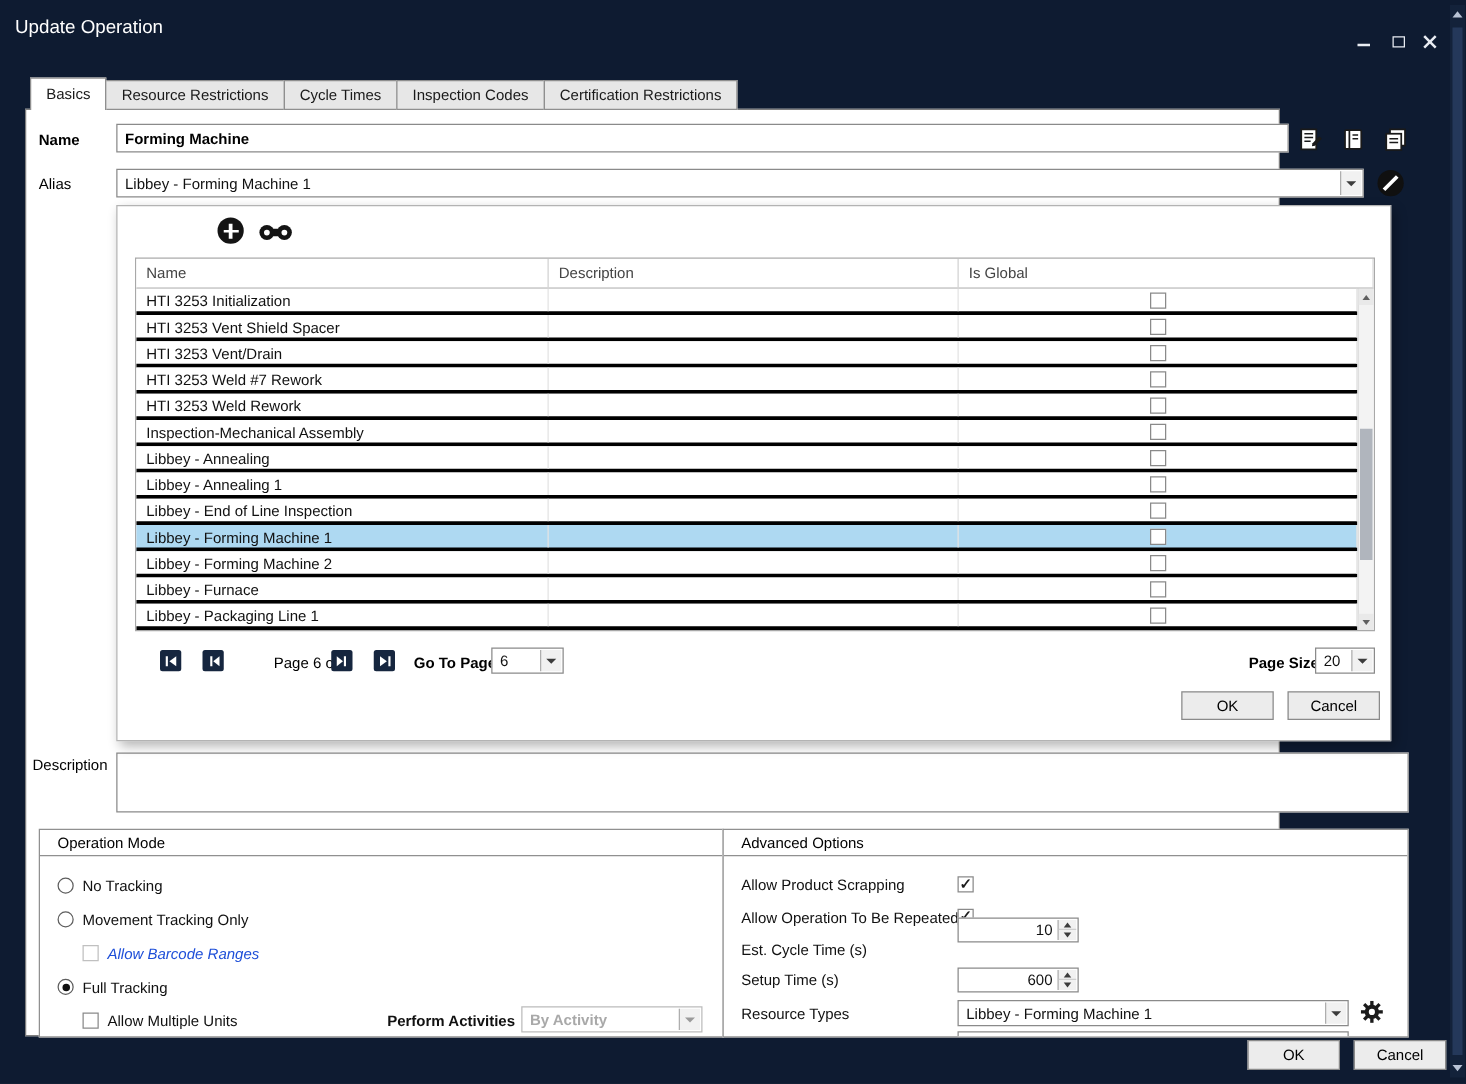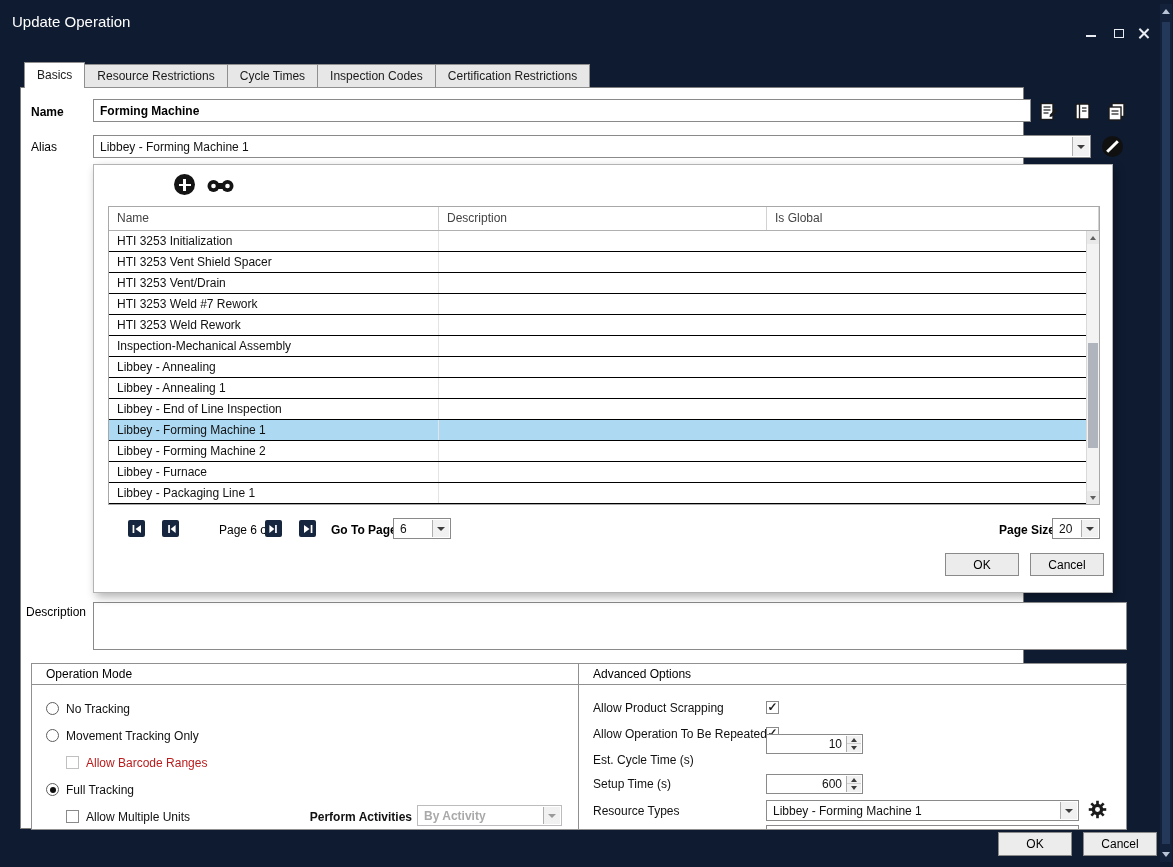--- a/index.html
+++ b/index.html
@@ -70,21 +70,21 @@
   .popup-title { position:absolute; left:14px; top:9px; font-size:17px; color:#3a3a3a;margin-top:36px; }
   .plus-icon { position:absolute; left:80px; top:9px; width:21px; height:21px; border-radius:50%; background:#141414; cursor:pointer; }
   .plus-icon::before { content:""; position:absolute; left:4.5px; top:9.5px; width:12px; height:2.2px; background:#fff; }
   .plus-icon::after  { content:""; position:absolute; left:9.4px; top:4.5px; width:2.2px; height:12px; background:#fff; }
   .binoc { position:absolute; left:113px; top:14px; cursor:pointer; }
 
   .table-wrap { position:absolute; left:14px; top:41px; width:992px; height:299px; border:1px solid #a8a8a8; background:#fff; overflow:hidden; }
   .thead { position:absolute; left:0; right:0; top:0; height:24px; border-bottom:1px solid #b0b0b0; display:flex; background:#fff; }
   .th { font-size:12px; color:#444; padding:4px 0 0 8px; border-right:1px solid #d2d2d2; overflow:hidden; white-space:nowrap; }
   .tbody { position:absolute; left:0; right:13px; top:24px; bottom:0; }
-  .trow { height:21px; display:flex; border-bottom:1px solid #000000; background:#fff; cursor:default;flex-direction:column; }
+  .trow { height:21px; display:flex; border-bottom:3px solid #000000; background:#fff; cursor:default; }
   .trow.selected { background:#aed9f2; }
   .td { font-size:12px; padding-left:8px; line-height:20px; border-right:1px solid #e4e4e4; overflow:hidden; white-space:nowrap; }
   .c-name { width:330px; } .c-desc { width:328px; } .c-glob { flex:1; }
   .td.c-glob { display:flex; align-items:center; justify-content:center; padding:0; }
 
   .tscroll { position:absolute; right:0; top:24px; bottom:0; width:13px; background:#f3f3f3; border-left:1px solid #d9d9d9; }
   .ts-arrow { position:absolute; left:0; width:12px; height:13px; background:#e9e9e9; display:flex; align-items:center; justify-content:center; }
   .ts-arrow.up { top:0; } .ts-arrow.down { bottom:0; }
   .ts-arrow i { width:0; height:0; border-left:3.5px solid transparent; border-right:3.5px solid transparent; }
   .ts-arrow.up i { border-bottom:4.5px solid #5f5f5f; }
@@ -109,21 +109,21 @@
   .footer-ok { left:998px; top:832px; } .footer-cancel { left:1083px; top:832px; }
 
   
   .groupbox { position:absolute; top:575px; height:167px; border:1px solid #909090; background:#fff; overflow:hidden; }
   .gb-left { left:10px; width:548px; }
   .gb-right { left:557px; width:549px; }
   .gb-title { height:21px; line-height:21px; padding-left:14px; border-bottom:1px solid #909090; font-size:12px; color:#000; }
 
   .opt { position:absolute; display:flex; align-items:center; gap:7px; height:15px; cursor:default; }
   .opt-label { font-size:12px; color:#111; white-space:nowrap; }
-  .opt.disabled .opt-label { color:#b91c1c; }
+  .opt.disabled .opt-label { color:#1d4ed8;font-style:italic; }
   .radio { width:13px; height:13px; border:1px solid #5e5e5e; border-radius:50%; background:#fff; position:relative; flex:0 0 auto; }
   .radio.on::after { content:""; position:absolute; left:2.5px; top:2.5px; width:6px; height:6px; border-radius:50%; background:#101010; }
   .check { width:13px; height:13px; border:1px solid #8a8a8a; background:#fff; position:relative; flex:0 0 auto; display:inline-block; }
   .check.on::after { content:"✓"; position:absolute; left:0.5px; top:-2.5px; font-size:12px; font-weight:bold; color:#1c1c1c; }
   .opt.disabled .check { border-color:#c0c0c0; }
 
   .op-1 { left:14px; top:37px; } .op-2 { left:14px; top:64px; } .op-3 { left:34px; top:91px; }
   .op-4 { left:14px; top:118px; } .op-5 { left:34px; top:145px; }
   .pa-label { position:absolute; left:262px; top:146px; width:118px; text-align:right; font-size:12px; font-weight:bold; white-space:nowrap; }
   .pa-combo { left:385px; top:141px; width:145px; height:21px;font-weight:bold; }

